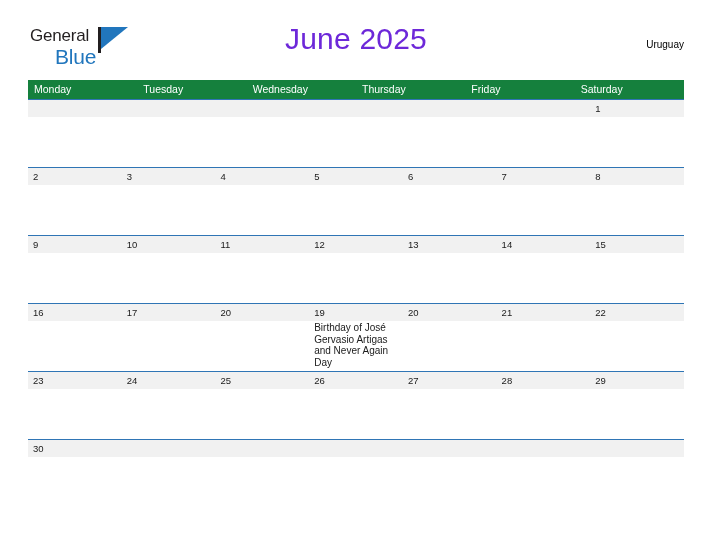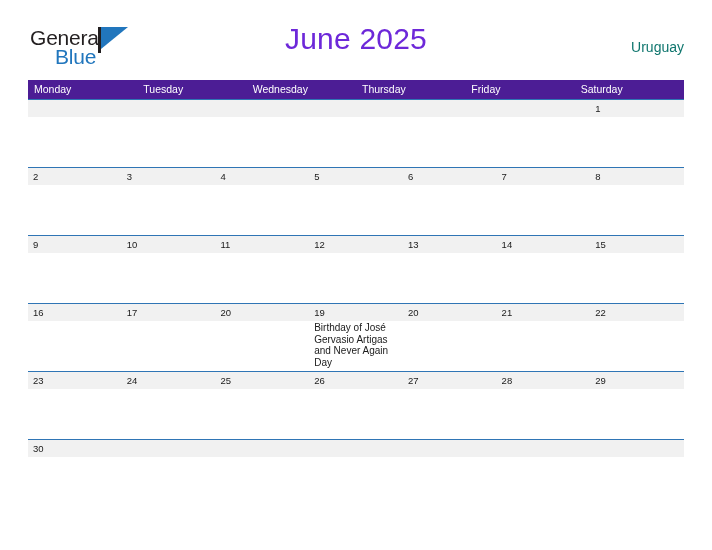--- a/index.html
+++ b/index.html
@@ -26,21 +26,21 @@
     position: absolute;
     left: 2px;
     top: 4px;
     width: 180px;
     height: 46px;
   }
   .brand-general {
     position: absolute;
     left: 0;
     top: 0;
-    font-size: 21px;
+    font-size: 17px;
     letter-spacing: -0.2px;
     color: #231f20;
     font-family: "Liberation Sans", sans-serif;
   }
   .brand-blue {
     position: absolute;
     left: 25px;
     top: 19px;
     font-size: 21px;
     letter-spacing: -0.2px;
@@ -81,32 +81,32 @@
     font-size: 30px;
     font-weight: 400;
     color: #6d28d9;
     letter-spacing: 0.2px;
   }
 
   .country-label {
     position: absolute;
     right: 0;
     top: 17px;
-    font-size: 14px;
-    color: #0f766e;
+    font-size: 10px;
+    color: #000000;
   }
 
   
   .calendar {
     margin: 0 28px;
     width: 656px;
   }
   .dow-row {
     display: flex;
-    background: #4c1d95;
+    background: #15803d;
     height: 19px;
   }
   .dow-cell {
     flex: 1 1 0;
     color: #ffffff;
     font-size: 10.5px;
     line-height: 19px;
     padding-left: 6px;
     box-sizing: border-box;
     white-space: nowrap;

